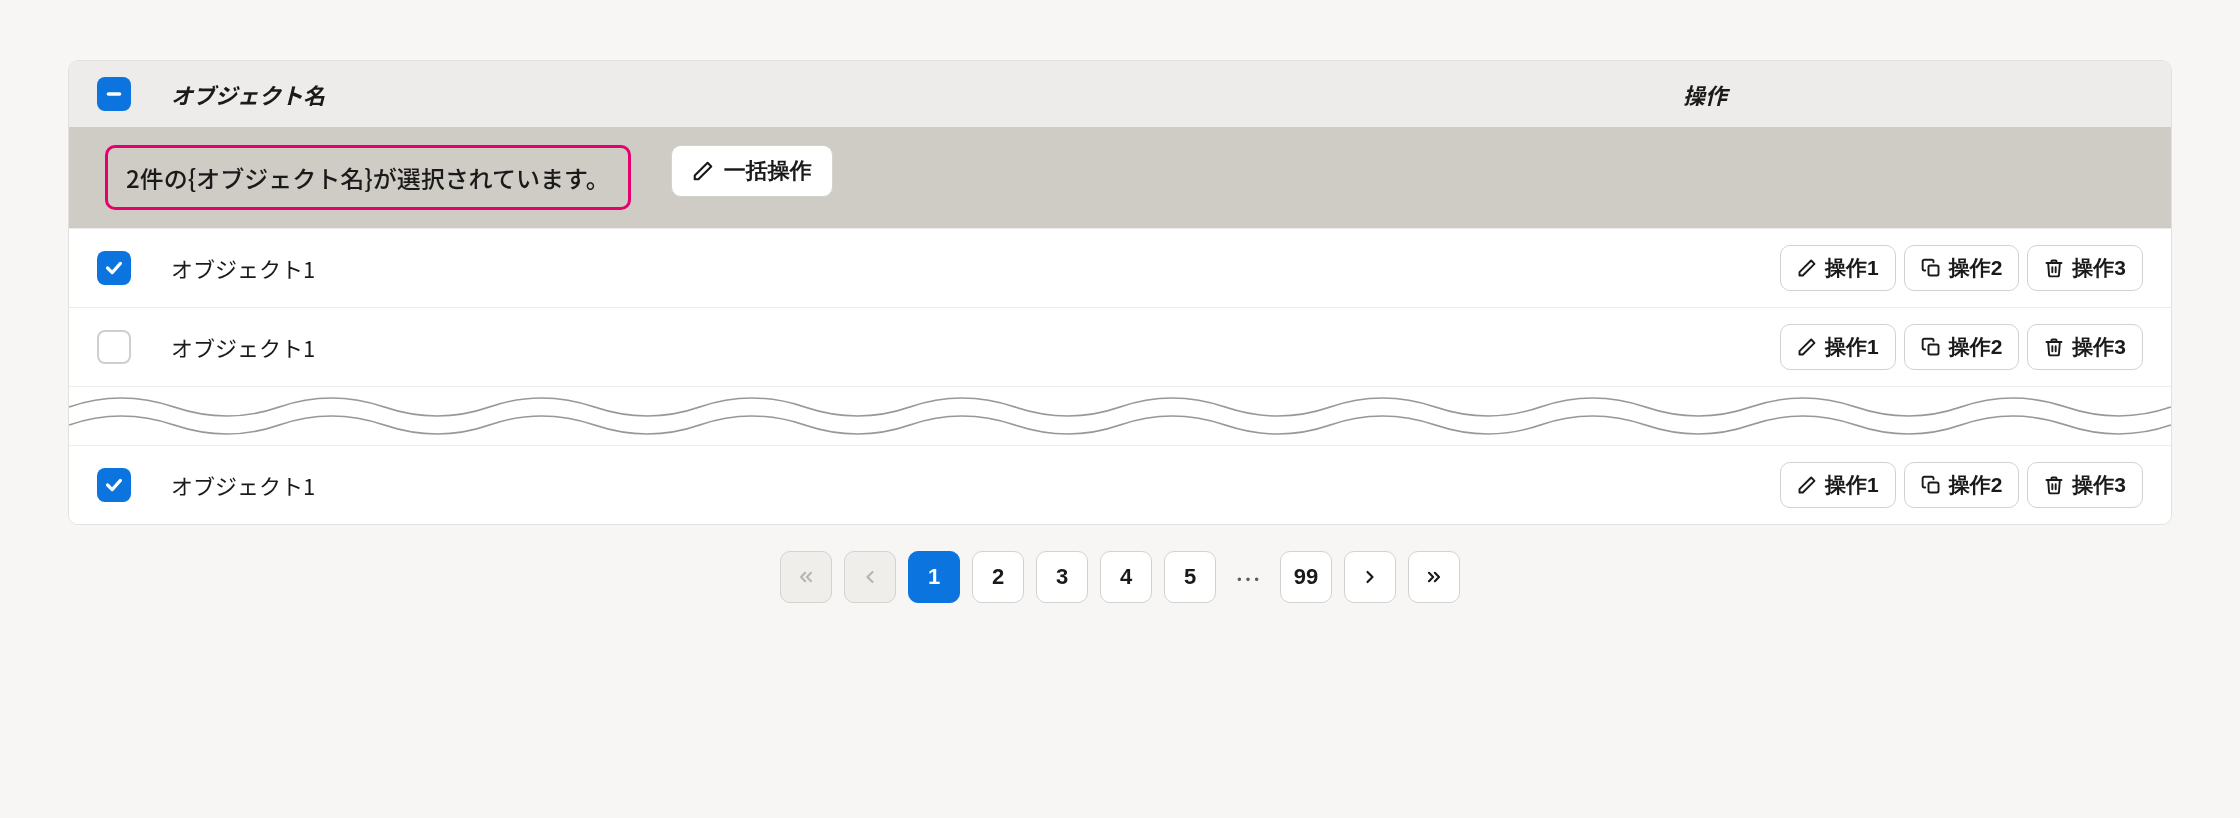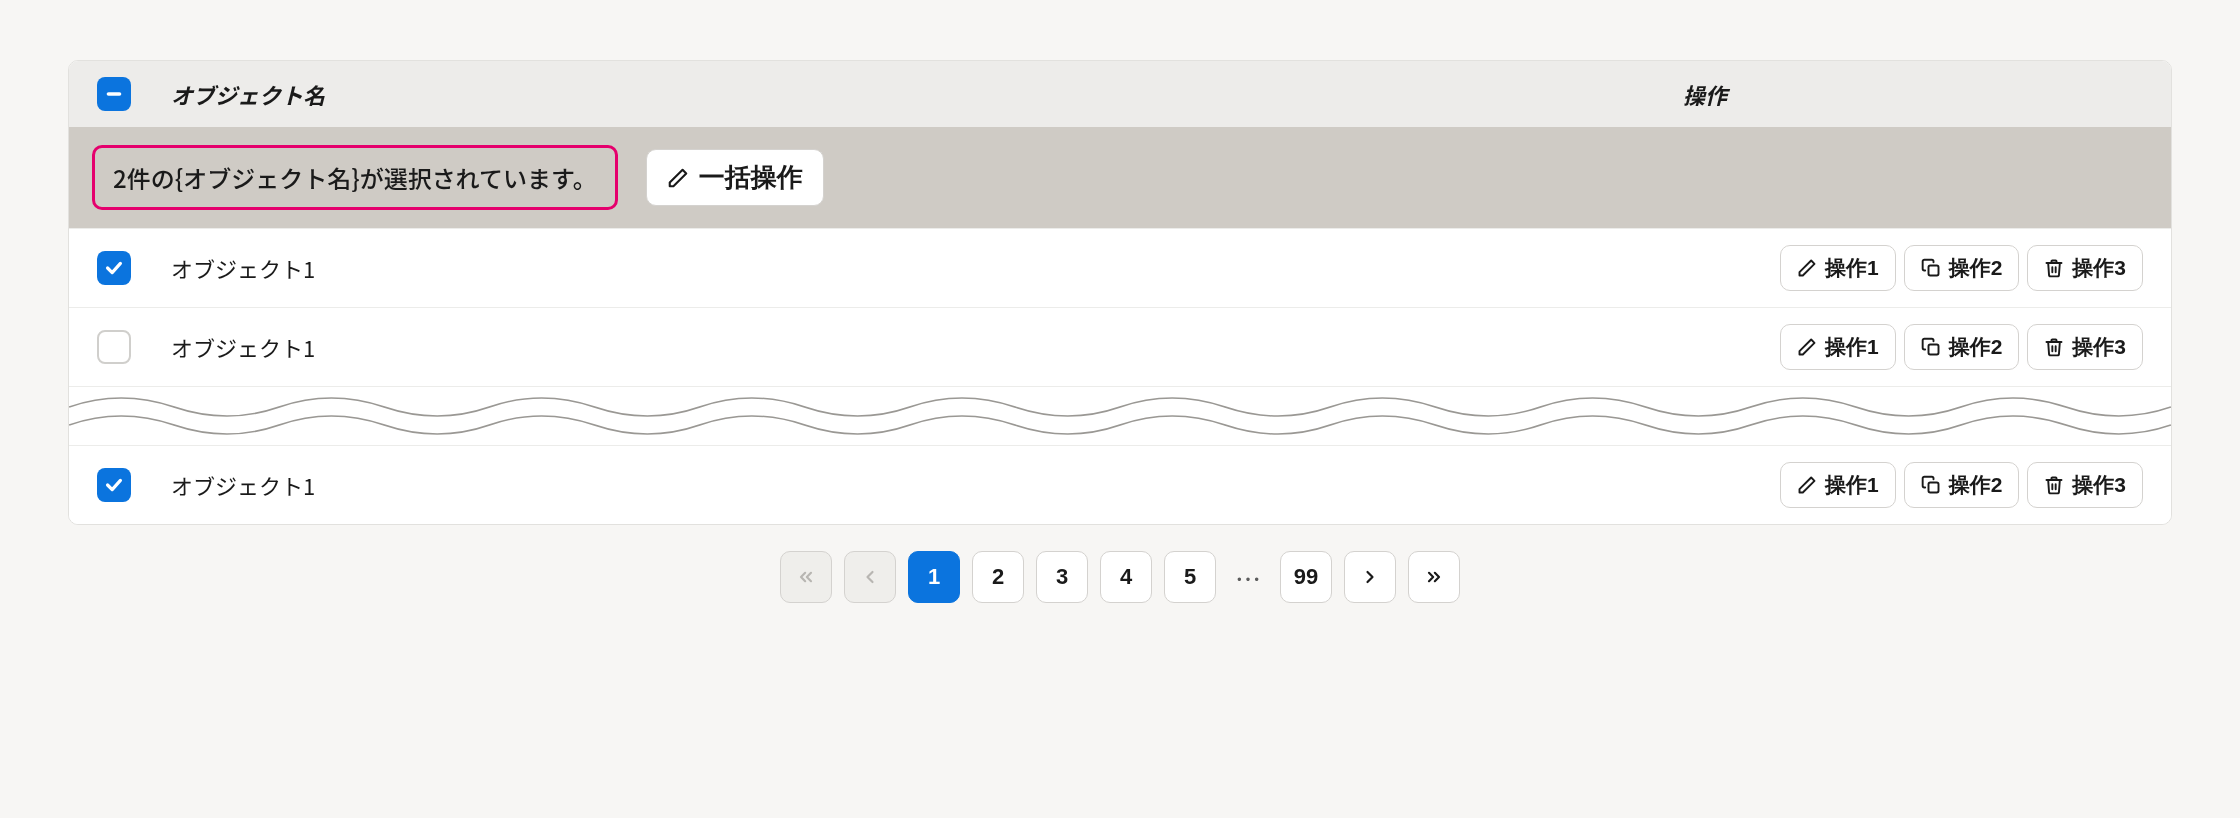--- a/index.html
+++ b/index.html
@@ -45,43 +45,43 @@
     flex: 1;
   }
   .col-actions-header {
     font-weight: 700;
     font-size: 22px;
     width: 460px;
     text-align: left;
   }
   .bulk-bar {
     display: flex;
-    align-items: center;
-    gap: 28px;
+    align-items: flex-start;
+    gap: 40px;
     background: #cfcbc5;
-    padding: 18px 23px;
+    padding: 18px 36px;
   }
   .highlight-box {
     border: 3px solid #e5006d;
     border-radius: 10px;
     padding: 12px 18px;
     font-size: 24px;
     font-weight: 500;
     color: #1a1a1a;
     background: transparent;
   }
   .btn {
     display: inline-flex;
     align-items: center;
     gap: 10px;
     background: #fff;
     border: 1px solid #d4d2cf;
     border-radius: 10px;
     padding: 10px 20px;
-    font-size: 26px;
+    font-size: 22px;
     font-weight: 700;
     cursor: pointer;
     color: #1a1a1a;
   }
   .btn-row {
     display: inline-flex;
     align-items: center;
     gap: 8px;
     background: #fff;
     border: 1px solid #d4d2cf;

